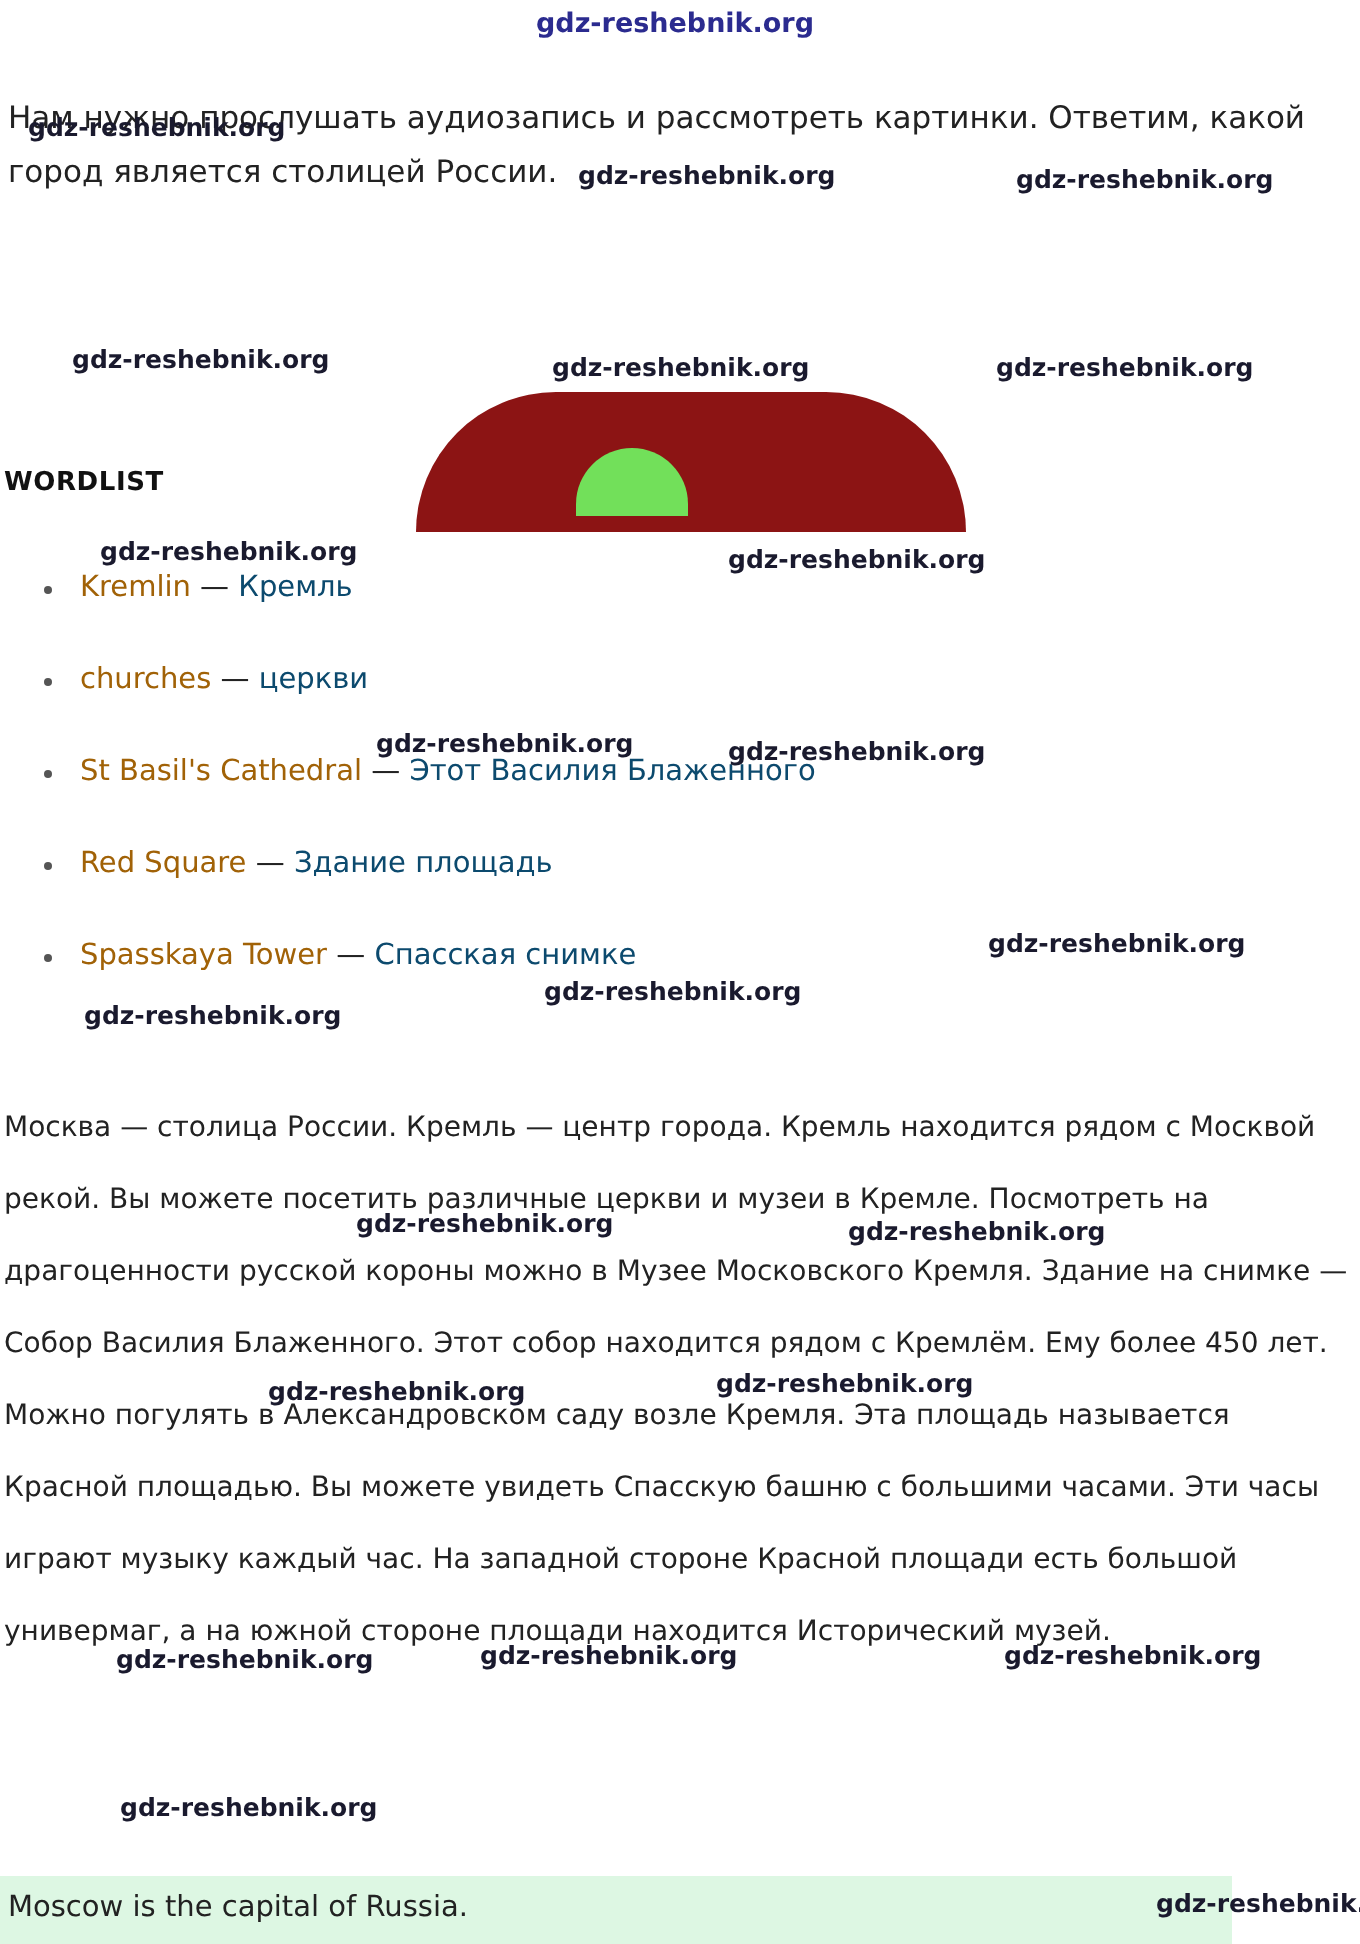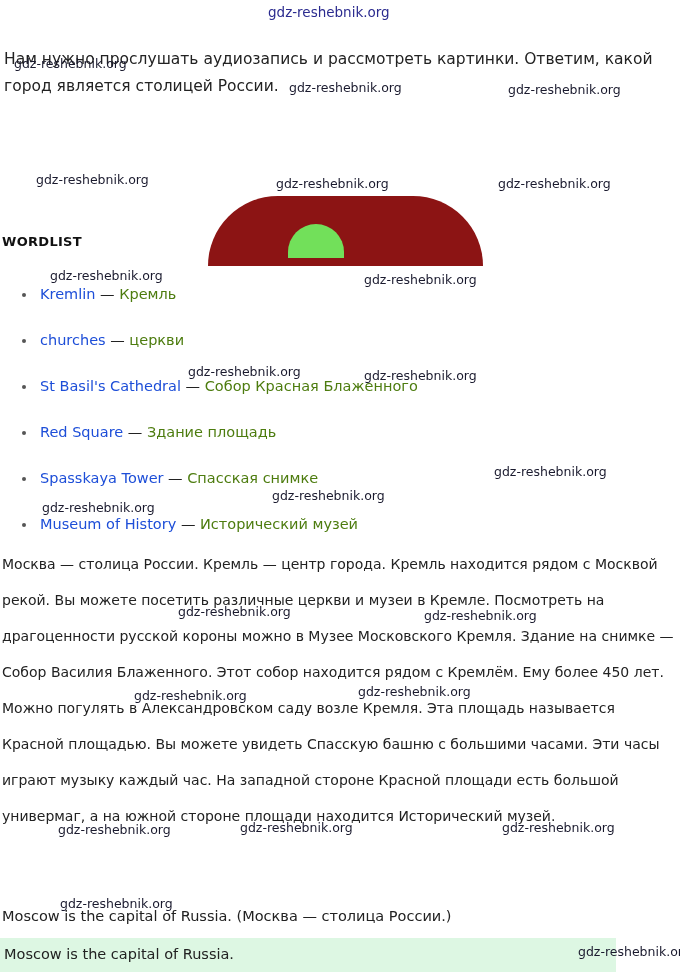--- a/index.html
+++ b/index.html
@@ -20,20 +20,21 @@
     width: 680px;
     height: 972px;
   }
   .wm {
     position: absolute;
     color: #1a1a2e;
     font-family: "DejaVu Sans", sans-serif;
     font-size: 12.5px;
     white-space: nowrap;
     pointer-events: none;
+    font-weight: bold;
   }
   .wm-top {
     color: #2b2b8f;
     font-size: 13.5px;
   }
   .intro {
     position: absolute;
     left: 4px;
     top: 46px;
     width: 672px;
@@ -96,27 +97,27 @@
     content: "";
     position: absolute;
     left: 22px;
     top: 7px;
     width: 4px;
     height: 4px;
     border-radius: 50%;
     background: #555555;
   }
   .wl-en {
-    color: #1d4ed8;
+    color: #a16207;
   }
   .wl-dash {
     color: #222222;
   }
   .wl-ru {
-    color: #4d7c0f;
+    color: #0c4a6e;
   }
   .body-text {
     position: absolute;
     left: 2px;
     top: 546px;
     width: 676px;
     font-size: 14px;
     line-height: 36px;
     color: #222222;
   }
@@ -160,36 +161,32 @@
   <div class="wordlist-title">WORDLIST</div>
 
   <ul class="wordlist">
     <li>
       <span class="wl-en">Kremlin</span><span class="wl-dash"> — </span><span class="wl-ru">Кремль</span>
     </li>
     <li>
       <span class="wl-en">churches</span><span class="wl-dash"> — </span><span class="wl-ru">церкви</span>
     </li>
     <li>
-      <span class="wl-en">St Basil's Cathedral</span><span class="wl-dash"> — </span><span class="wl-ru">Собор Красная Блаженного</span>
+      <span class="wl-en">St Basil's Cathedral</span><span class="wl-dash"> — </span><span class="wl-ru">Этот Василия Блаженного</span>
     </li>
     <li>
       <span class="wl-en">Red Square</span><span class="wl-dash"> — </span><span class="wl-ru">Здание площадь</span>
     </li>
     <li>
       <span class="wl-en">Spasskaya Tower</span><span class="wl-dash"> — </span><span class="wl-ru">Спасская снимке</span>
     </li>
-    <li>
-      <span class="wl-en">Museum of History</span><span class="wl-dash"> — </span><span class="wl-ru">Исторический музей</span>
-    </li>
   </ul>
 
   <div class="body-text">Москва — столица России. Кремль — центр города. Кремль находится рядом с Москвой рекой. Вы можете посетить различные церкви и музеи в Кремле. Посмотреть на драгоценности русской короны можно в Музее Московского Кремля. Здание на снимке — Собор Василия Блаженного. Этот собор находится рядом с Кремлём. Ему более 450 лет. Можно погулять в Александровском саду возле Кремля. Эта площадь называется Красной площадью. Вы можете увидеть Спасскую башню с большими часами. Эти часы играют музыку каждый час. На западной стороне Красной площади есть большой универмаг, а на южной стороне площади находится Исторический музей.</div>
 
-  <div class="answer-line">Moscow is the capital of Russia. (Москва — столица России.)</div>
 
   <div class="highlight">
     <span>Moscow is the capital of Russia.</span>
   </div>
 
   <div id="wm-layer">
       <div class="wm wm-top" style="left: 268px; top: 4px;">gdz-reshebnik.org</div>
       <div class="wm" style="left: 14px; top: 56px;">gdz-reshebnik.org</div>
       <div class="wm" style="left: 289px; top: 80px;">gdz-reshebnik.org</div>
       <div class="wm" style="left: 508px; top: 82px;">gdz-reshebnik.org</div>

